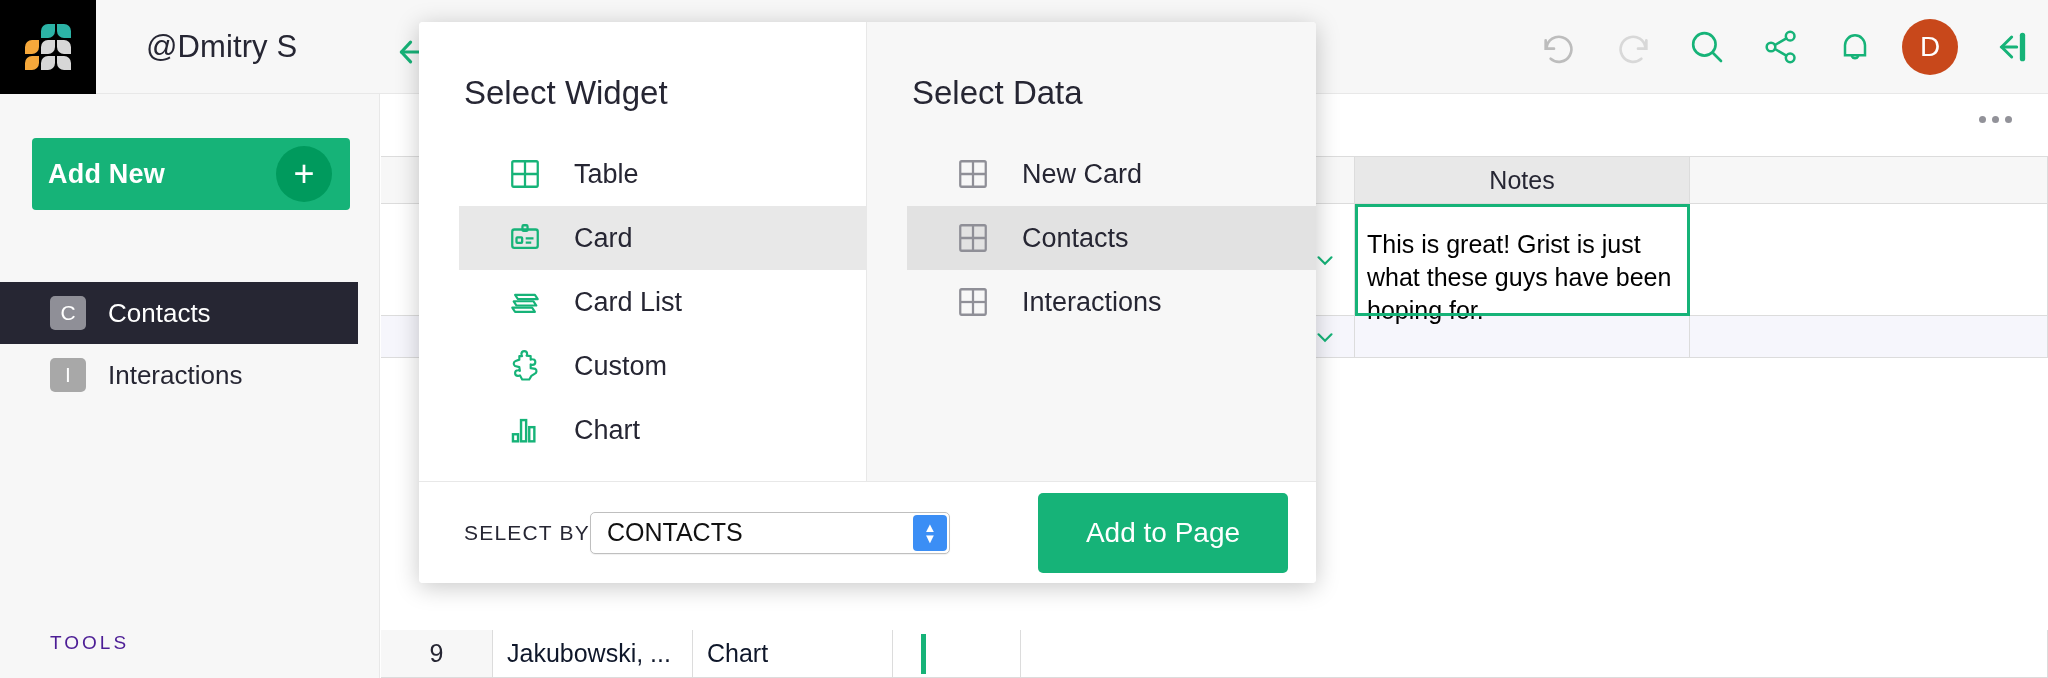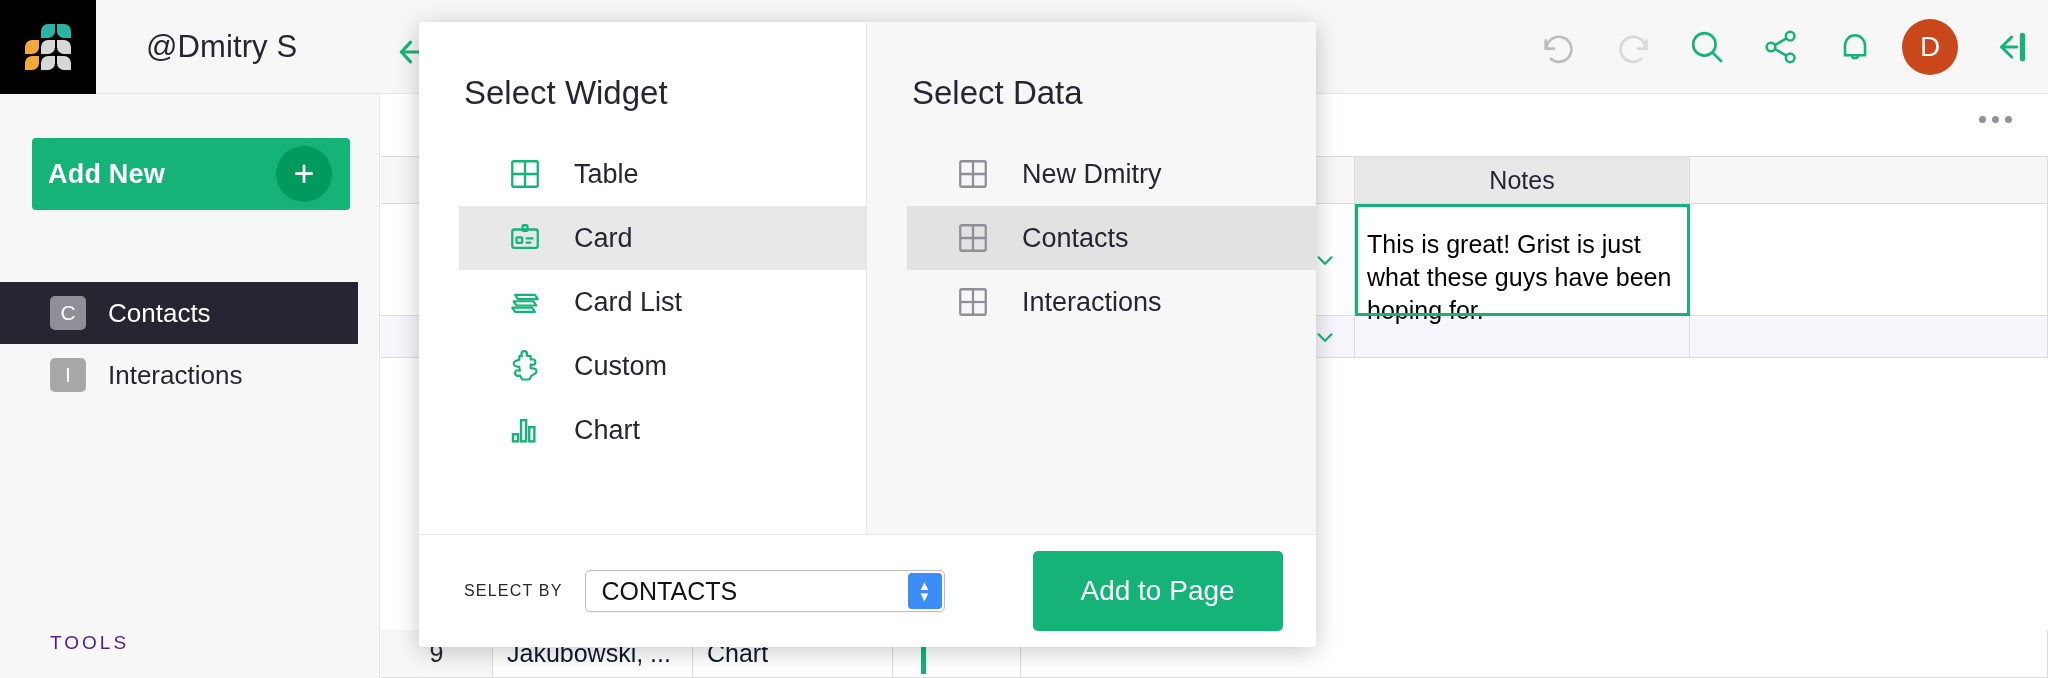--- a/index.html
+++ b/index.html
@@ -151,21 +151,21 @@
     display: flex; height: 48px; border-bottom: 1px solid #DCDCDC;
     background: #F7F7F7;
   }
   .brc {
     border-right: 1px solid #DCDCDC; font-size: 25px; color: #0f172a;
     display: flex; align-items: center; padding: 0 14px; background: #fff;
   }
   .brc.rownum { background:#F7F7F7; justify-content: center; color:#262633;}
   .modal {
     position: absolute; left: 419px; top: 22px;
-    width: 897px; height: 625px;
+    width: 897px; height: 561px;
     background: #ffffff;
     border-radius: 4px;
     box-shadow: 0 4px 24px rgba(0,0,0,0.22);
     overflow: hidden;
     display: flex; flex-direction: column;
   }
   .modal-body { display: flex; height: 512px; }
   .panel-left {
     width: 448px; background: #ffffff; border-right: 1px solid #E8E8E8;
   }
@@ -183,21 +183,21 @@
     width: 42px; height: 42px; margin-right: 28px; flex: 0 0 42px;
     display: flex; align-items: center; justify-content: center;
   }
   .opt.with-sigma { position: relative; }
 
   .modal-foot {
     height: 113px; border-top: 1px solid #E8E8E8;
     display: flex; align-items: center; padding-left: 45px; background:#fff;
   }
   .select-by-label {
-    font-size: 16px; letter-spacing: 1.2px; color: #262633; margin-right: 22px;
+    font-size: 21px; letter-spacing: 1.2px; color: #262633; 
   }
   .sel-wrap {
     position: relative; width: 360px; height: 42px;
     border: 1px solid #BFBFBF; border-radius: 5px; background: #fff;
     display: flex; align-items: center;
     box-shadow: 0 1px 1px rgba(0,0,0,.06);
   }
   .sel-value { font-size: 25px; padding-left: 16px; color: #111; }
   .sel-arrow {
     position: absolute; right: 2px; top: 2px; width: 34px; height: 36px;
@@ -432,21 +432,21 @@
         <div class="panel-title">Select Data</div>
 
         <div class="opt">
           <span class="opt-icon">
             <svg width="34" height="34" viewBox="0 0 24 24" fill="none" stroke="#8F8F97" stroke-width="1.6">
               <rect x="3" y="3" width="18" height="18" rx="1"></rect>
                 <path d="M12 3 L12 21"></path>
                 <path d="M3 12 L21 12"></path>
             </svg>
           </span>
-          <span>New Dmitry</span>
+          <span>New Card</span>
         </div>
 
         <div class="opt selected with-sigma">
           <span class="opt-icon">
             <svg width="34" height="34" viewBox="0 0 24 24" fill="none" stroke="#8F8F97" stroke-width="1.6">
               <rect x="3" y="3" width="18" height="18" rx="1"></rect>
                 <path d="M12 3 L12 21"></path>
                 <path d="M3 12 L21 12"></path>
             </svg>
           </span>

